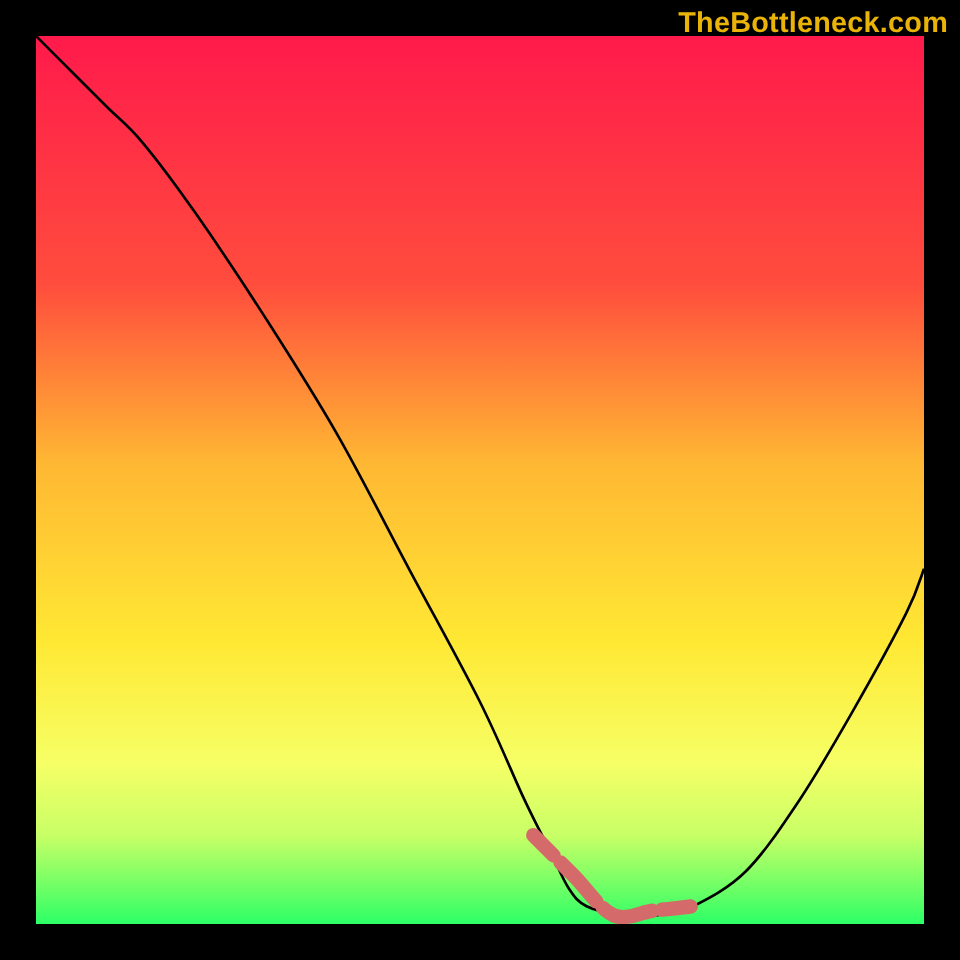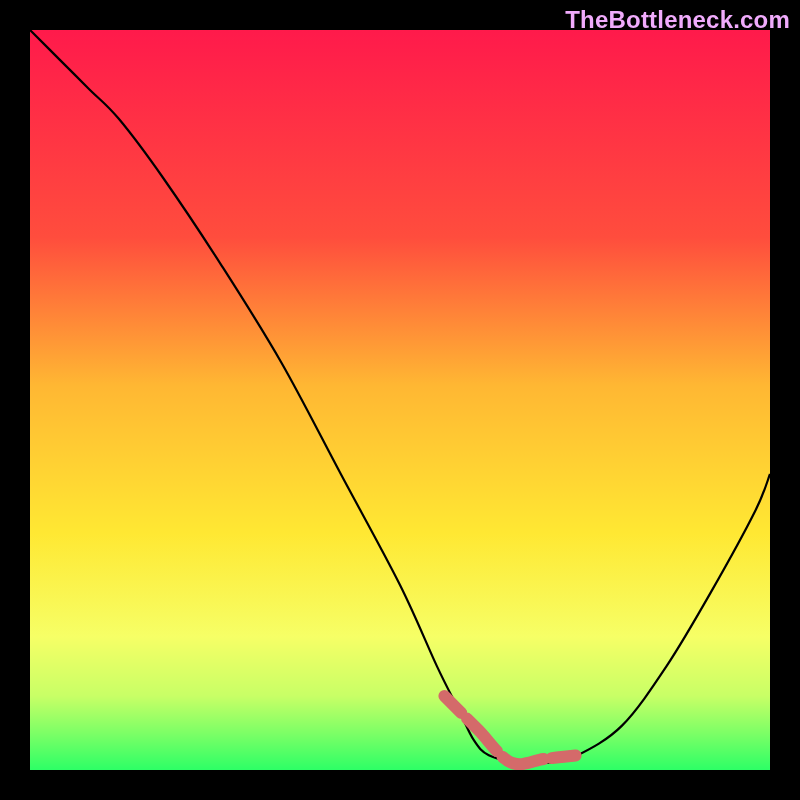--- a/index.html
+++ b/index.html
@@ -14,21 +14,21 @@
   .container {
     position: relative;
     width: 800px;
     height: 800px;
     background: #000;
   }
   .watermark {
     position: absolute;
     top: 6px;
     right: 10px;
-    color: #f0abfc;
+    color: #eab308;
     font-size: 24px;
     font-weight: 700;
     letter-spacing: 0.2px;
     user-select: none;
   }
   .plot-area {
     position: absolute;
     left: 30px;
     top: 30px;
     width: 740px;

